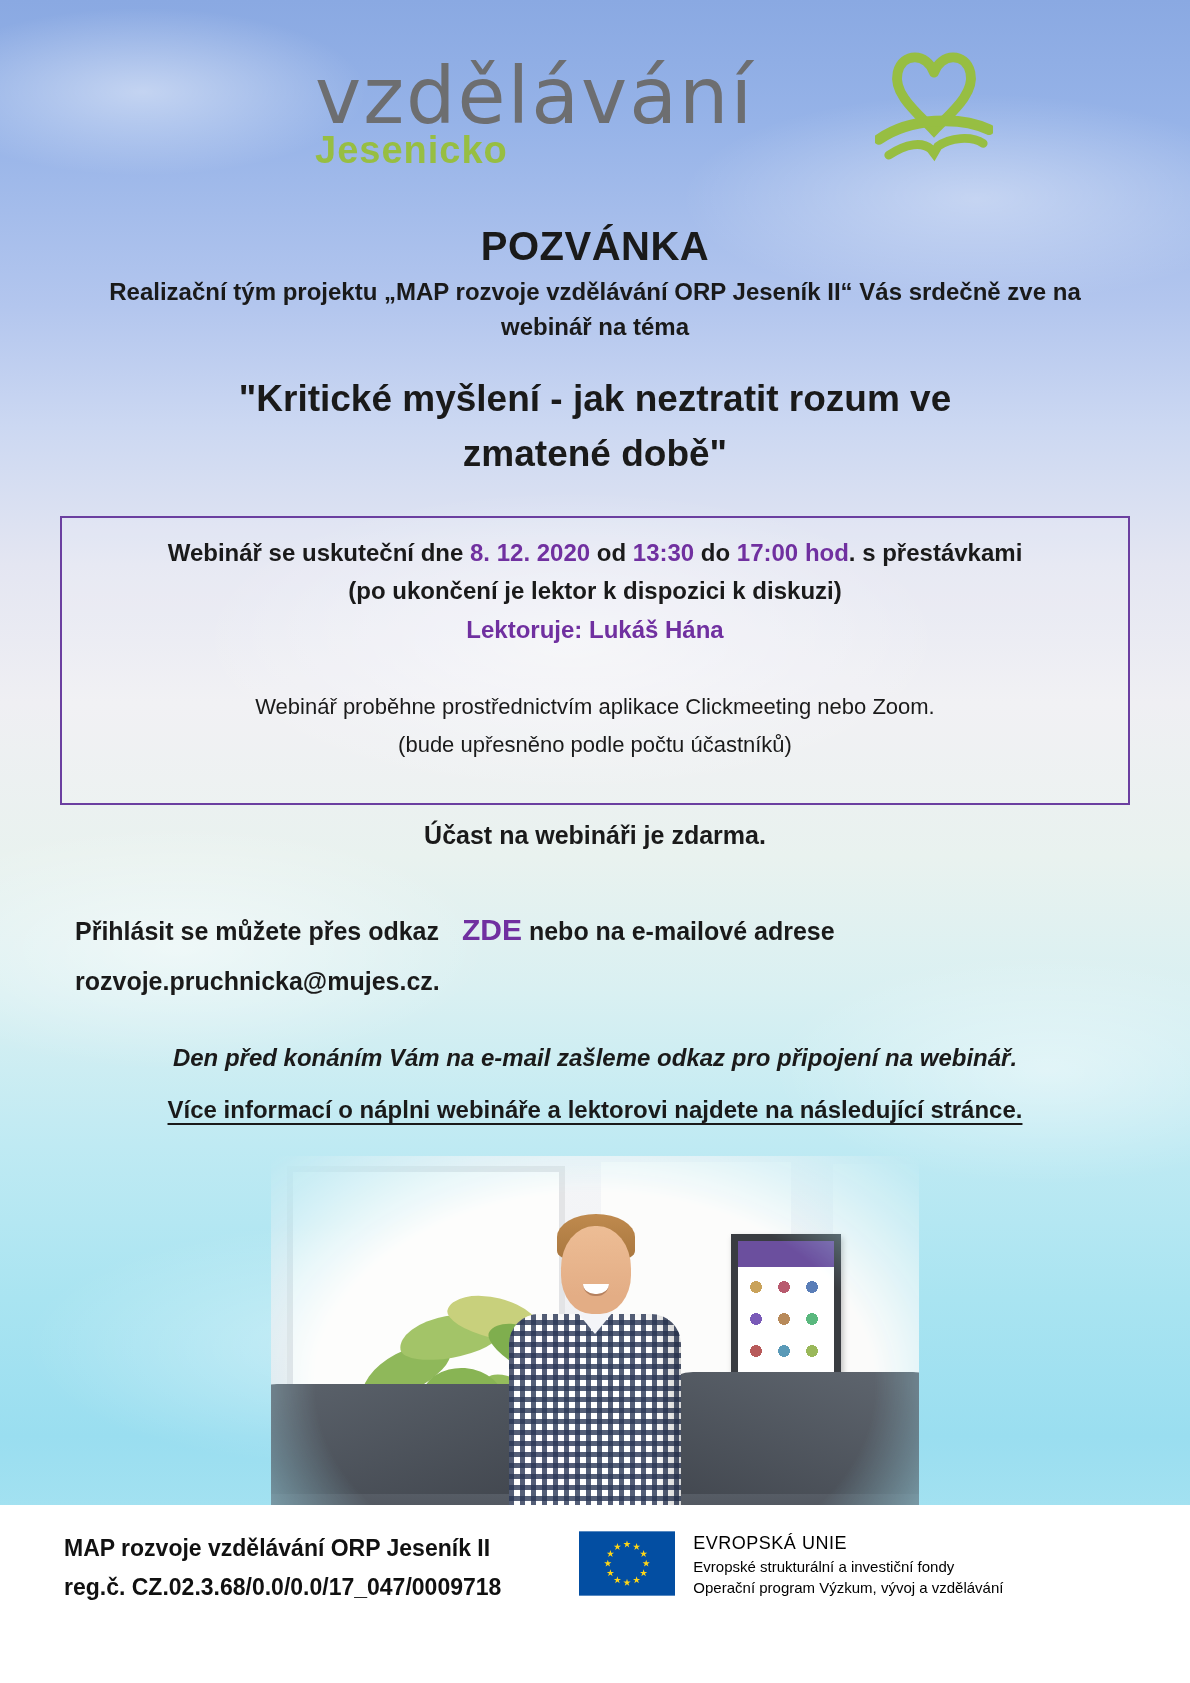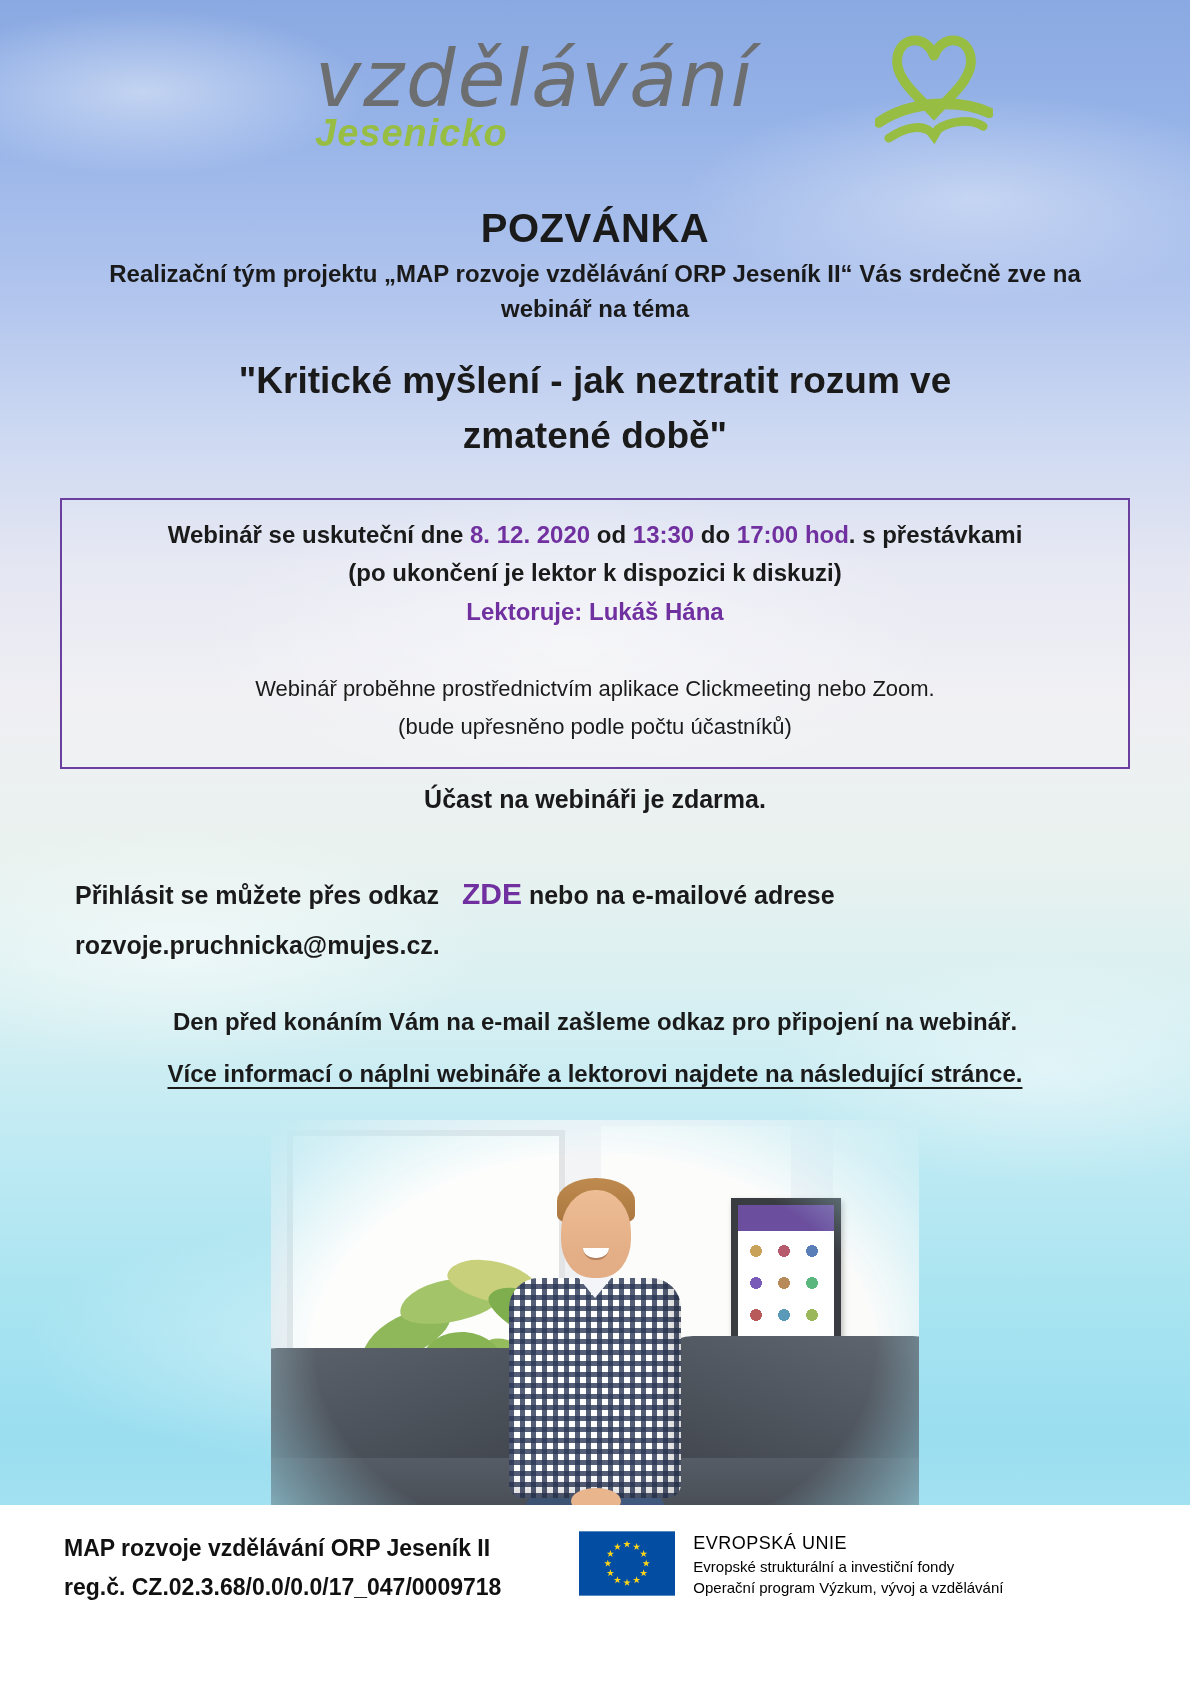--- a/index.html
+++ b/index.html
@@ -21,51 +21,51 @@
       radial-gradient(ellipse 430px 170px at 15% 62%, rgba(255,255,255,.5), transparent 72%),
       radial-gradient(ellipse 380px 160px at 88% 70%, rgba(255,255,255,.42), transparent 72%),
       radial-gradient(ellipse 460px 170px at 30% 88%, rgba(255,255,255,.4), transparent 72%),
       linear-gradient(180deg,
         #8aa9e2 0%, #96b3e8 8%, #b3c6ee 20%, #ccd8f2 28%,
         #e4e6f2 37%, #efeff3 46%, #e9f2ef 56%, #d9f0f2 65%,
         #bfeaf3 75%, #a9e4f1 85%, #9adef0 94%, #a5e2f1 100%);
   }
 
   
-  .logo-block{position:relative;width:560px;margin:0 auto;padding-top:40px;height:150px;font-style:italic;}
+  .logo-block{position:relative;width:560px;margin:17px auto;padding-top:40px;height:150px;}
   .logo-brand{
     font-size:78px;line-height:1;color:#6d6e70;letter-spacing:2px;
     font-family:"DejaVu Sans","Liberation Sans",sans-serif;font-weight:400;
   }
   .logo-region{
     margin-top:-6px;padding-right:18px;
     font-size:38px;font-weight:700;color:#97be42;letter-spacing:1px;
   }
   .logo-icon{position:absolute;right:-118px;top:18px;}
 
   
   .pozvanka{text-align:center;font-size:40px;font-weight:700;margin-top:16px;letter-spacing:.5px;}
   .intro{text-align:center;font-size:24px;font-weight:700;line-height:1.45;margin-top:6px;}
   .webinar-title{text-align:center;font-size:37px;font-weight:700;line-height:1.5;margin-top:26px;}
 
   
   .info-box{
     margin:34px 60px 0 60px;border:2px solid #6b3fa0;background:rgba(255,255,255,.12);
-    text-align:center;padding:16px 18px 22px 18px;
+    text-align:center;padding:16px 18px 40px 18px;
   }
   .info-strong{font-size:24px;font-weight:700;line-height:1.6;}
   .accent{color:#7030a0;}
   .lecturer{font-size:24px;font-weight:700;color:#7030a0;margin-top:6px;}
   .platform{font-size:22px;font-weight:400;margin-top:44px;line-height:1.7;}
 
   .free-line{text-align:center;font-size:25px;font-weight:700;margin-top:16px;}
 
   .signup{margin:52px 0 0 75px;font-size:25px;font-weight:700;line-height:1.85;}
   .zde-link{color:#7030a0;font-size:30px;text-decoration:none;margin-left:16px;}
-  .day-before{text-align:center;font-size:24px;font-weight:700;margin-top:40px;}
+  .day-before{text-align:center;font-size:24px;font-weight:700;margin-top:40px;font-style:italic;}
   .more-info{text-align:center;font-size:24px;font-weight:700;margin-top:24px;}
   .more-info span{text-decoration:underline;text-underline-offset:5px;}
 
   
   .photo{
     position:relative;width:648px;height:462px;margin:32px auto 0 auto;overflow:hidden;
     -webkit-mask-image:radial-gradient(ellipse 72% 70% at 50% 50%, #000 60%, rgba(0,0,0,0) 99%);
             mask-image:radial-gradient(ellipse 72% 70% at 50% 50%, #000 60%, rgba(0,0,0,0) 99%);
   }
   .ph-wall{position:absolute;inset:0;background:linear-gradient(180deg,#f5f6f8 0%,#ecedf0 55%,#e0e2e6 100%);}

